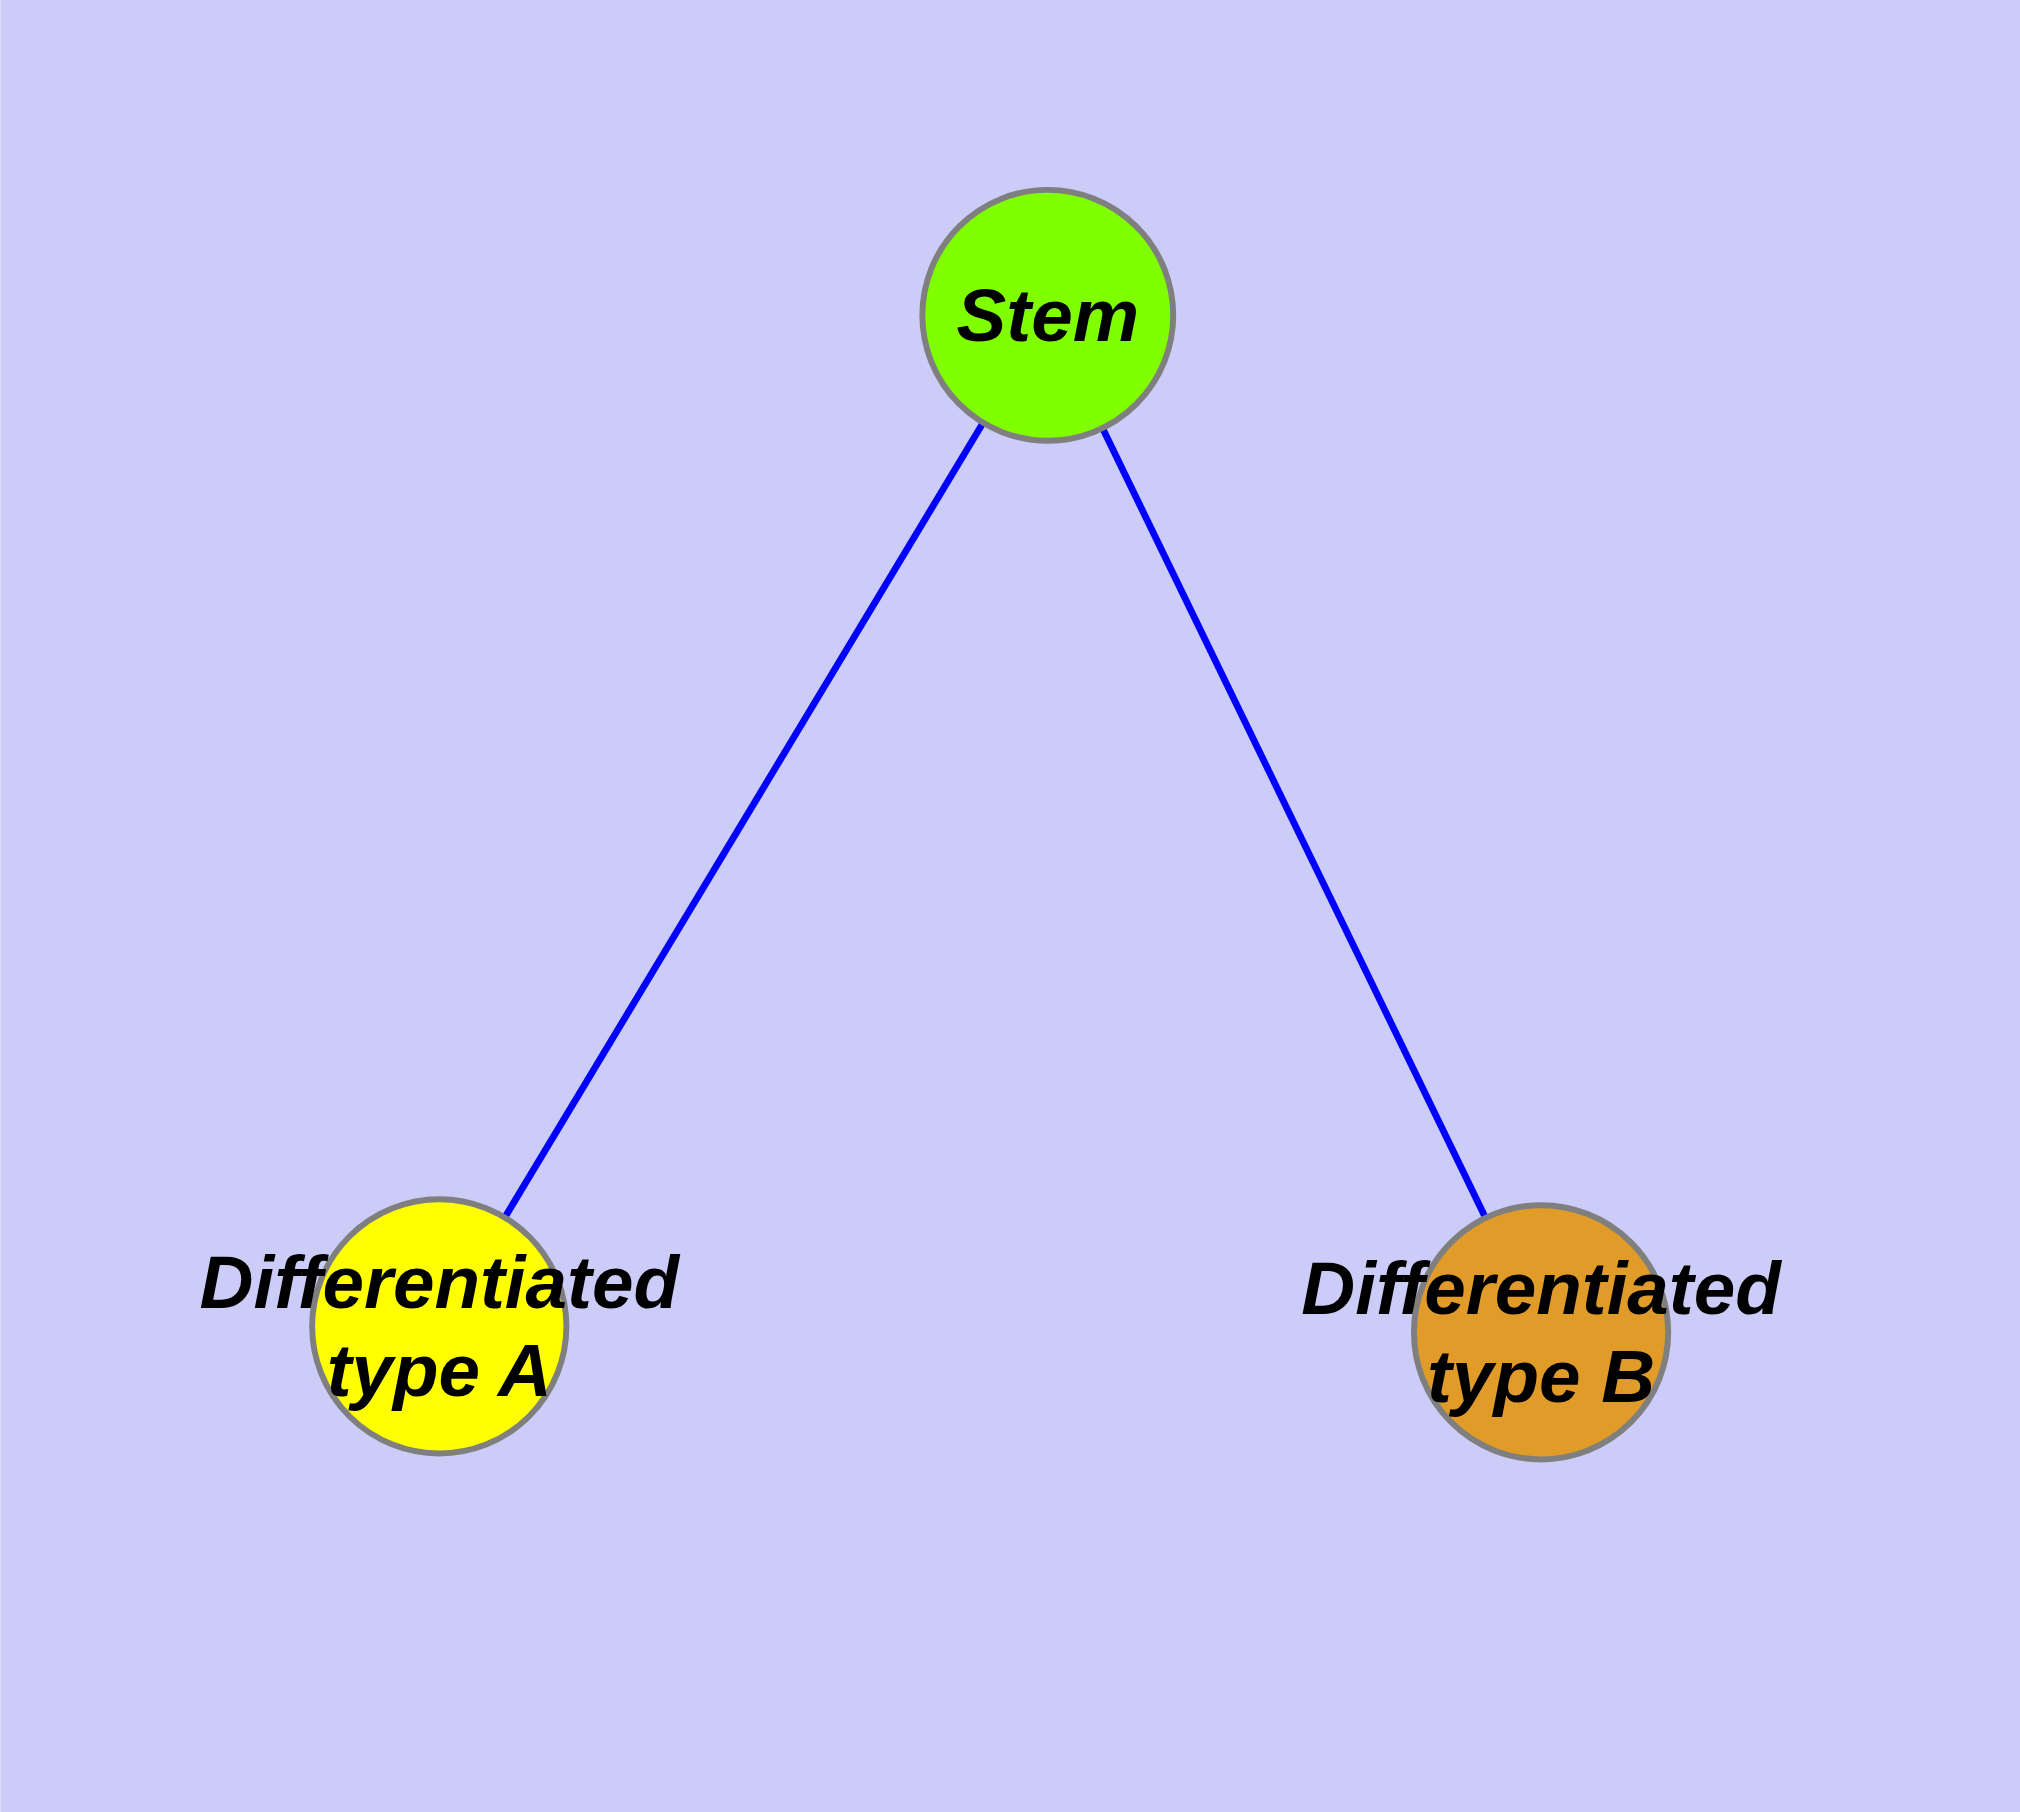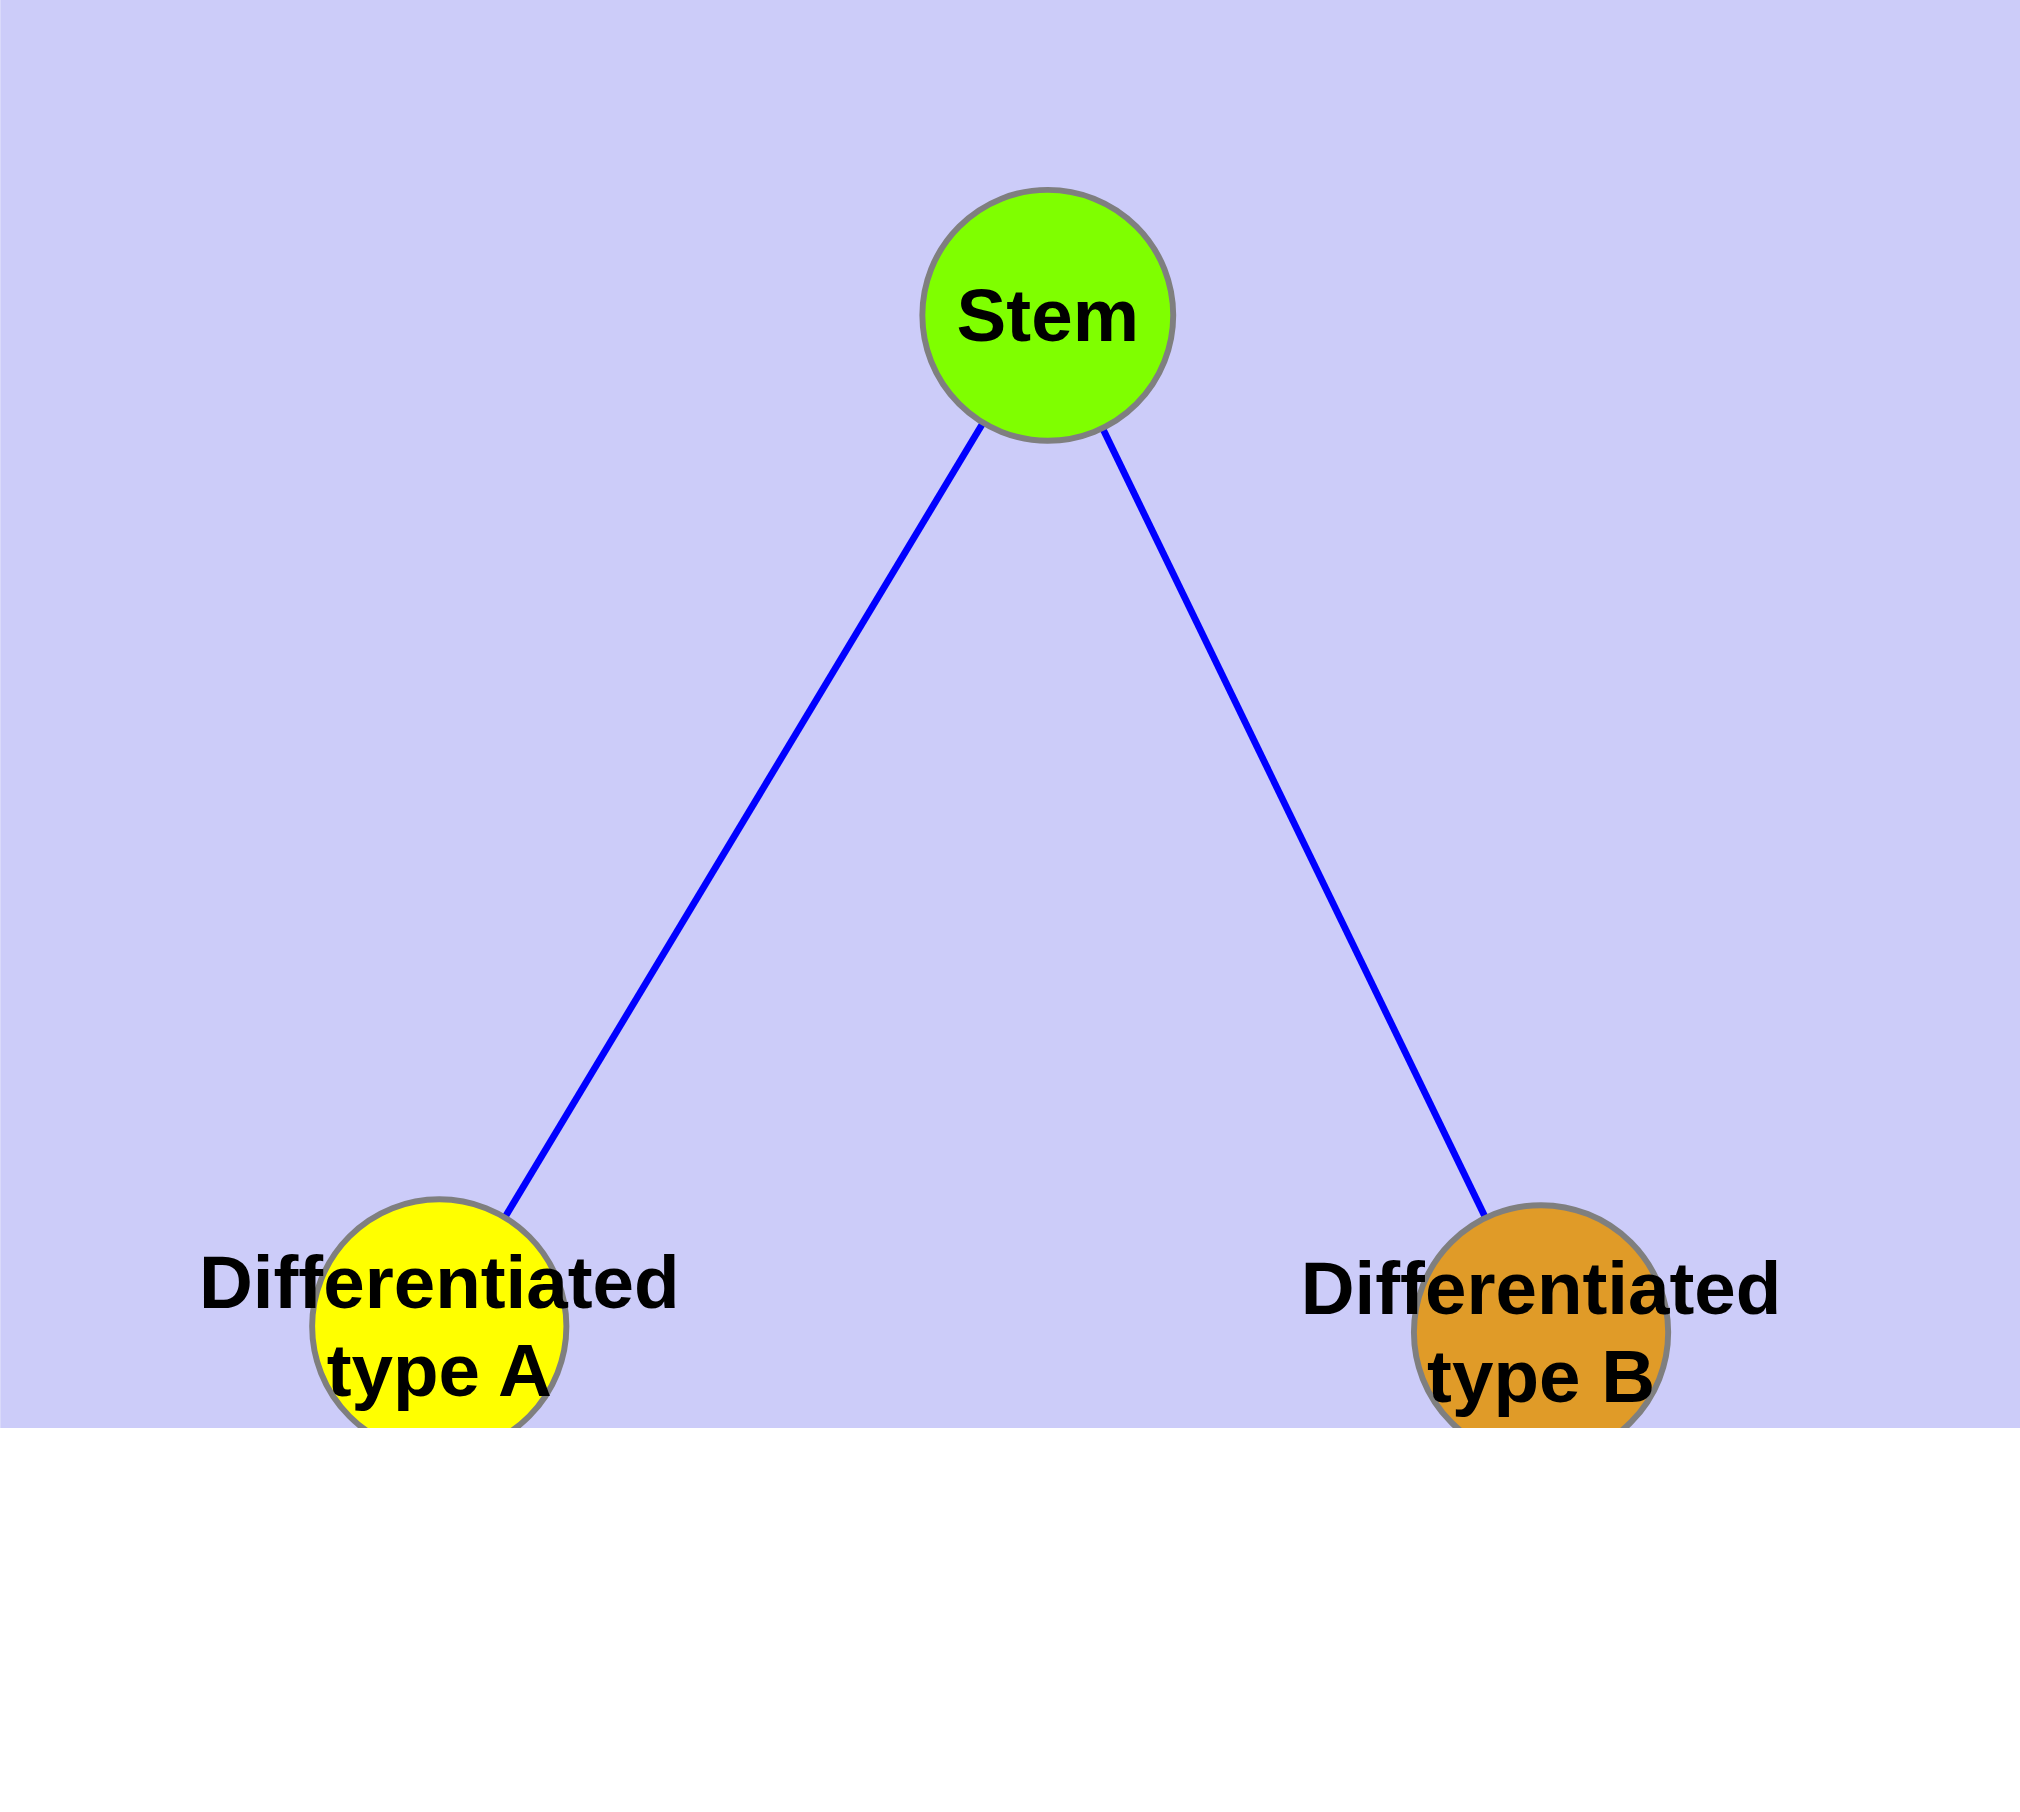--- a/index.html
+++ b/index.html
@@ -25,21 +25,21 @@
   .node-label {
     font-weight: bold;
     fill: #000000;
     text-anchor: middle;
     font-family: "Liberation Sans", "DejaVu Sans", sans-serif;
   }
 </style>
 </head>
 <body>
 
-<div id="graph-canvas" style="width: 2021px; height: 1428px;">
+<div id="graph-canvas" style="width: 2021px; height: 1812px; font-style: italic;">
   <svg id="graph-svg" viewBox="0 0 2384 2138" xmlns="http://www.w3.org/2000/svg" style="width: 2021px; height: 1812px;">
 
     <rect id="bg-rect" x="0" y="0" width="2384" height="2138" fill="#ccccf9"></rect>
 
     <g id="edge-layer">
         <line x1="1236" y1="372" x2="518" y2="1565" stroke="#0000ff" stroke-width="8" stroke-linecap="butt"></line>
         <line x1="1236" y1="372" x2="1818" y2="1572" stroke="#0000ff" stroke-width="8" stroke-linecap="butt"></line>
       </g>
     <g id="node-layer">
         <circle cx="1236" cy="372" r="148" fill="#7fff00" stroke="#7f7f7f" stroke-width="7"></circle>

